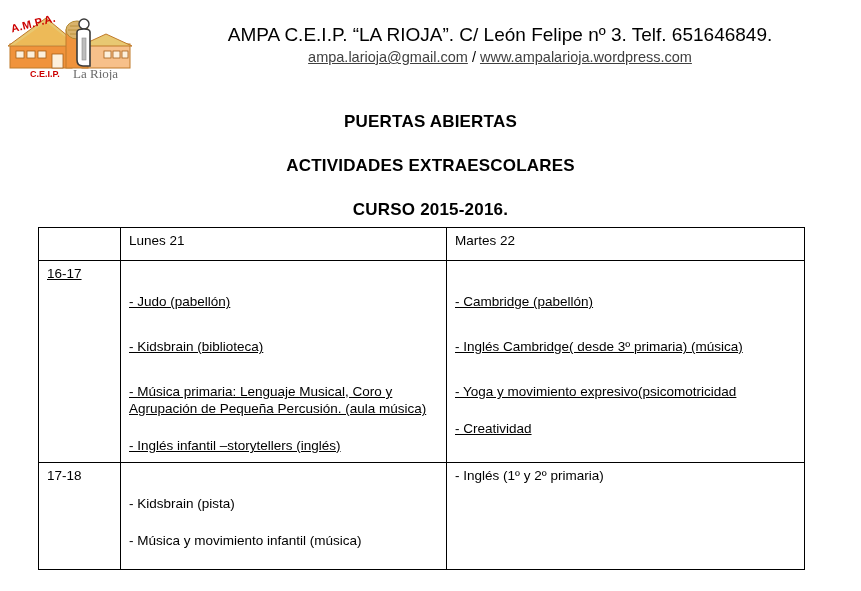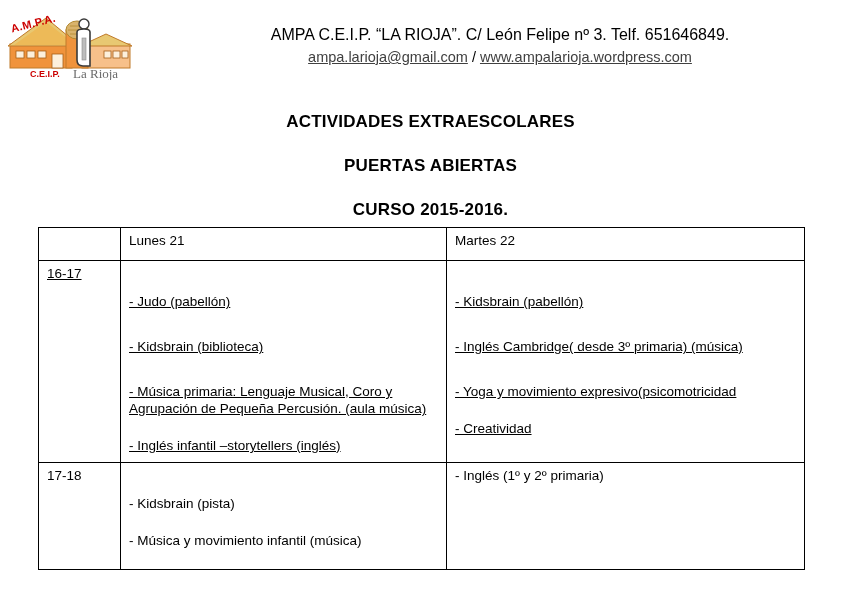--- a/index.html
+++ b/index.html
@@ -31,21 +31,21 @@
   .logo svg { display: block; }
 
   .header-text {
     position: absolute;
     left: 150px;
     top: 24px;
     width: 700px;
     text-align: center;
   }
   .contact-line {
-    font-size: 16px;
+    font-size: 19px;
     line-height: 22px;
     color: #000000;
     white-space: nowrap;
   }
   .contact-line-2 {
     font-size: 14.5px;
     line-height: 22px;
     white-space: nowrap;
   }
   .link {
@@ -169,22 +169,22 @@
 
   <div class="header-text">
     <div class="contact-line">AMPA C.E.I.P. “LA RIOJA”. C/ León Felipe nº 3. Telf. 651646849.</div>
     <div class="contact-line-2">
       <span class="link">ampa.larioja@gmail.com</span><span class="sep"> / </span><span class="link">www.ampalarioja.wordpress.com</span>
     </div>
   </div>
 </div>
 
 <div class="titles">
+  <div class="title-line">PUERTAS ABIERTAS</div>
   <div class="title-line">ACTIVIDADES EXTRAESCOLARES</div>
-  <div class="title-line">PUERTAS ABIERTAS</div>
   <div class="title-line">CURSO 2015-2016.</div>
 </div>
 
 <div class="table-wrap">
   <table class="sched">
     <colgroup>
       <col class="c-time">
         <col class="c-lun">
         <col class="c-mar">
     </colgroup>
@@ -198,21 +198,21 @@
     <tbody>
       <tr>
         <td class="time-cell row-1">16-17</td>
         <td class="row-1 cell-pad-top">
           <p class="act act-r1">- Judo (pabellón)</p>
           <p class="act act-r1">- Kidsbrain (biblioteca)</p>
           <p class="act act-r1">- Música primaria: Lenguaje Musical, Coro y Agrupación de Pequeña Percusión. (aula música)</p>
           <p class="act">- Inglés infantil –storytellers (inglés)</p>
         </td>
         <td class="row-1 cell-pad-top">
-          <p class="act act-r1">- Kidsbrain (pabellón)</p>
+          <p class="act act-r1">- Cambridge (pabellón)</p>
           <p class="act act-r1">- Inglés Cambridge( desde 3º primaria) (música)</p>
           <p class="act act-r1">- Yoga y movimiento expresivo(psicomotricidad</p>
           <p class="act">- Creatividad</p>
         </td>
       </tr>
       <tr>
         <td class="time-cell row-2">17-18</td>
         <td class="row-2 cell-pad-top">
           <p class="act act-r1">- Kidsbrain (pista)</p>
           <p class="act">- Música y movimiento infantil (música)</p>

